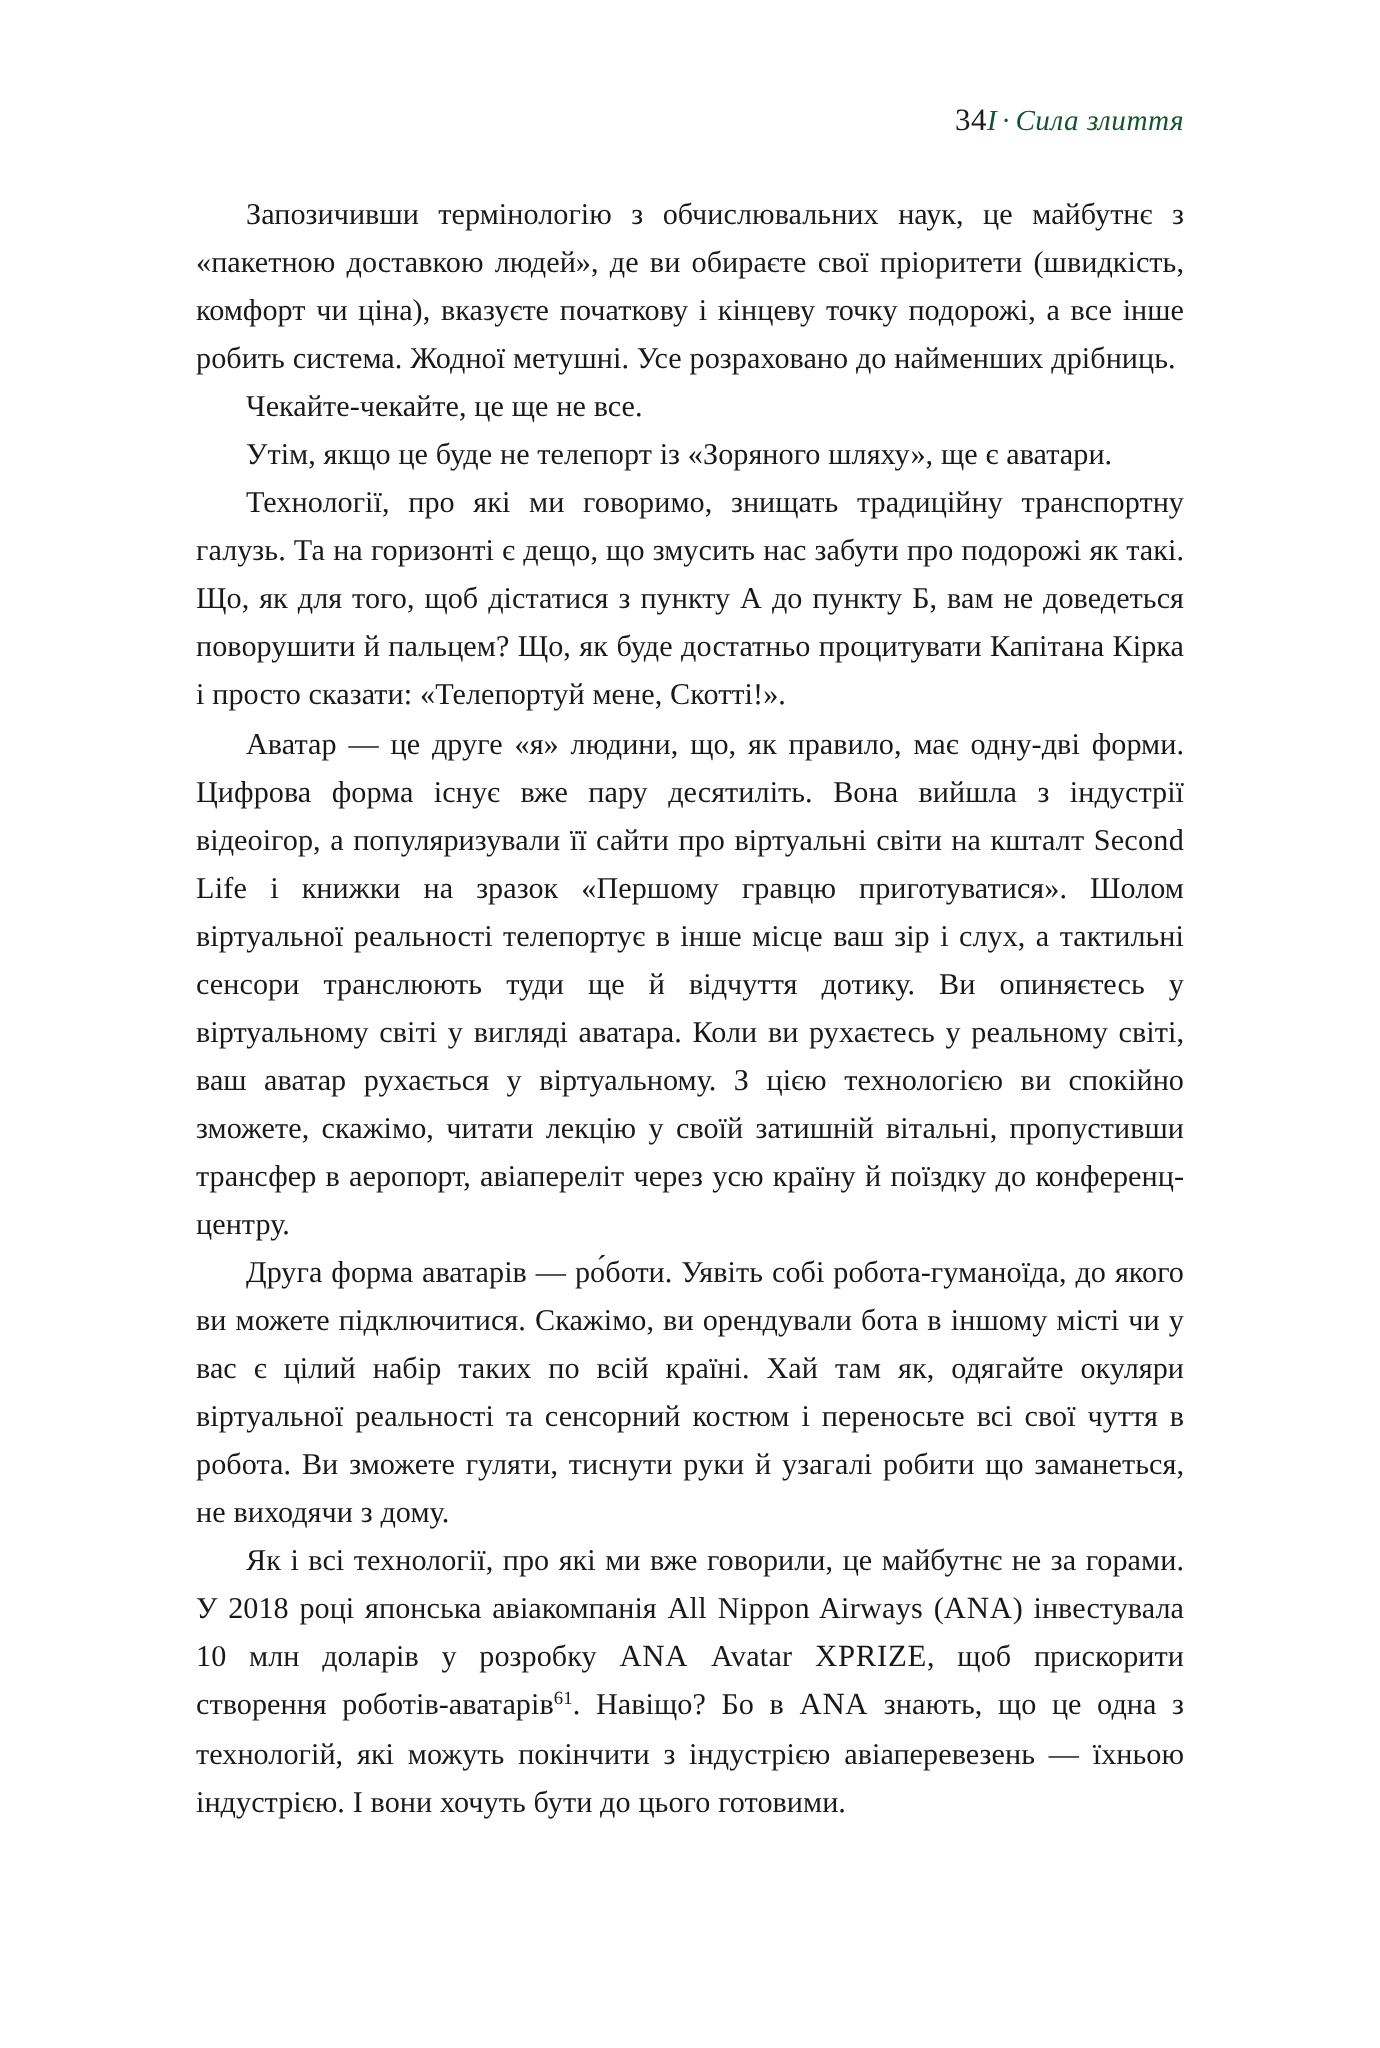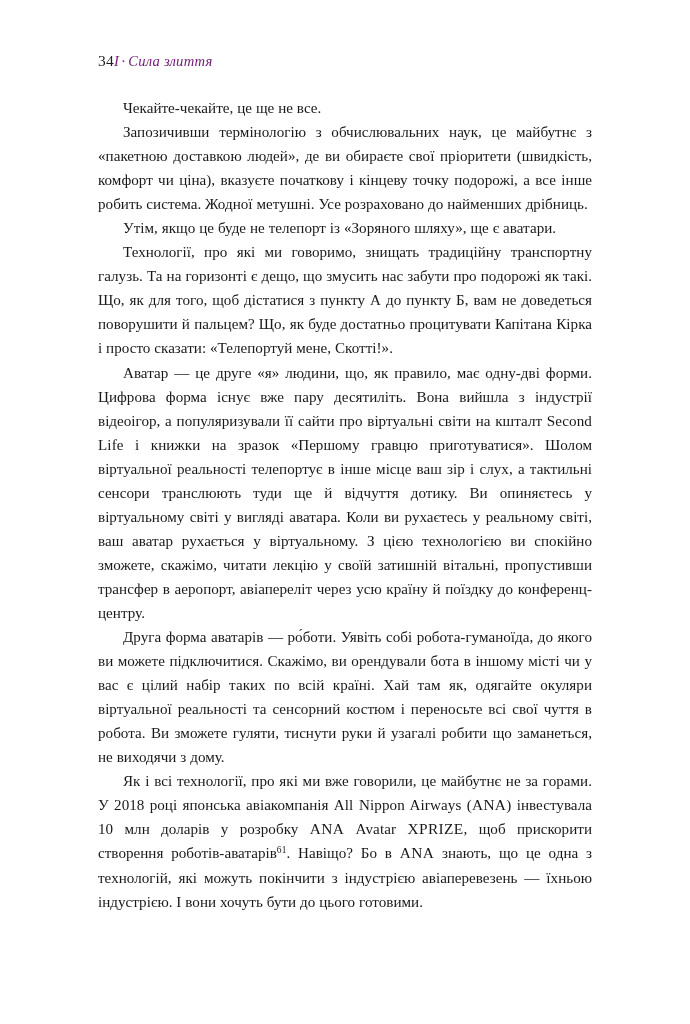--- a/index.html
+++ b/index.html
@@ -22,36 +22,36 @@
 
   
   .running-head {
     position: absolute;
     left: 98px;
     right: 98px;
     top: 53px;
     height: 20px;
     display: flex;
     align-items: baseline;
-    justify-content: flex-start;
+    justify-content: flex-end;
   }
 
   .folio {
     font-family: "Liberation Serif", "DejaVu Serif", serif;
     font-size: 15.5px;
     letter-spacing: 0.2px;
     color: #1d1d1d;
     line-height: 1;
   }
 
   .head-title {
     font-style: italic;
     font-size: 14.6px;
     letter-spacing: 0.25px;
-    color: #701a75;
+    color: #14532d;
     line-height: 1;
     white-space: nowrap;
   }
 
   .head-title .sep {
     font-style: normal;
     padding: 0 2px;
   }
 
   
@@ -104,22 +104,22 @@
 <div class="page">
 
   <div class="running-head">
     <span class="folio">34</span>
     <span class="head-title">
       <span>I</span><span class="sep">·</span><span>Сила злиття</span>
     </span>
   </div>
 
   <div class="textblock">
+      <p class="para"><span>Запозичивши термінологію з обчислювальних наук, це майбутнє з «пакетною доставкою людей», де ви обираєте свої пріоритети (швидкість, комфорт чи ціна), вказуєте початкову і кінцеву точку подорожі, а все інше робить система. Жодної метушні. Усе розраховано до найменших дрібниць.</span></p>
       <p class="para"><span>Чекайте-чекайте, це ще не все.</span></p>
-      <p class="para"><span>Запозичивши термінологію з обчислювальних наук, це майбутнє з «пакетною доставкою людей», де ви обираєте свої пріоритети (швидкість, комфорт чи ціна), вказуєте початкову і кінцеву точку подорожі, а все інше робить система. Жодної метушні. Усе розраховано до найменших дрібниць.</span></p>
       <p class="para"><span>Утім, якщо це буде не телепорт із «Зоряного шляху», ще є аватари.</span></p>
       <p class="para"><span>Технології, про які ми говоримо, знищать традиційну транспортну галузь. Та на горизонті є дещо, що змусить нас забути про подорожі як такі. Що, як для того, щоб дістатися з пункту А до пункту Б, вам не доведеться поворушити й пальцем? Що, як буде достатньо процитувати Капітана Кірка і просто сказати: «Телепортуй мене, Скотті!».</span></p>
       <p class="para"><span>Аватар — це друге «я» людини, що, як правило, має одну-дві форми. Цифрова форма існує вже пару десятиліть. Вона вийшла з індустрії відеоігор, а популяризували її сайти про віртуальні світи на кшталт </span><span class="roman lat">Second Life</span><span> і книжки на зразок «Першому гравцю приготуватися». Шолом віртуальної реальності телепортує в інше місце ваш зір і слух, а тактильні сенсори транслюють туди ще й відчуття дотику. Ви опиняєтесь у віртуальному світі у вигляді аватара. Коли ви рухаєтесь у реальному світі, ваш аватар рухається у віртуальному. З цією технологією ви спокійно зможете, скажімо, читати лекцію у своїй затишній вітальні, пропустивши трансфер в аеропорт, авіапереліт через усю країну й поїздку до конференц-центру.</span></p>
       <p class="para"><span>Друга форма аватарів — ро́боти. Уявіть собі робота-гуманоїда, до якого ви можете підключитися. Скажімо, ви орендували бота в іншому місті чи у вас є цілий набір таких по всій країні. Хай там як, одягайте окуляри віртуальної реальності та сенсорний костюм і переносьте всі свої чуття в робота. Ви зможете гуляти, тиснути руки й узагалі робити що заманеться, не виходячи з дому.</span></p>
       <p class="para"><span>Як і всі технології, про які ми вже говорили, це майбутнє не за горами. У 2018 році японська авіакомпанія </span><span class="lat">All Nippon Airways</span><span> (</span><span class="sc">ANA</span><span>) інвестувала 10 млн доларів у розробку </span><span class="sc">ANA</span><span> </span><span class="lat">Avatar</span><span> </span><span class="sc">XPRIZE</span><span>, щоб прискорити створення роботів-аватарів</span><sup class="fn">61</sup><span>. Навіщо? Бо в </span><span class="sc">ANA</span><span> знають, що це одна з технологій, які можуть покінчити з індустрією авіаперевезень — їхньою індустрією. І вони хочуть бути до цього готовими.</span></p>
     </div>
 
 </div>
 
 </body></html>

